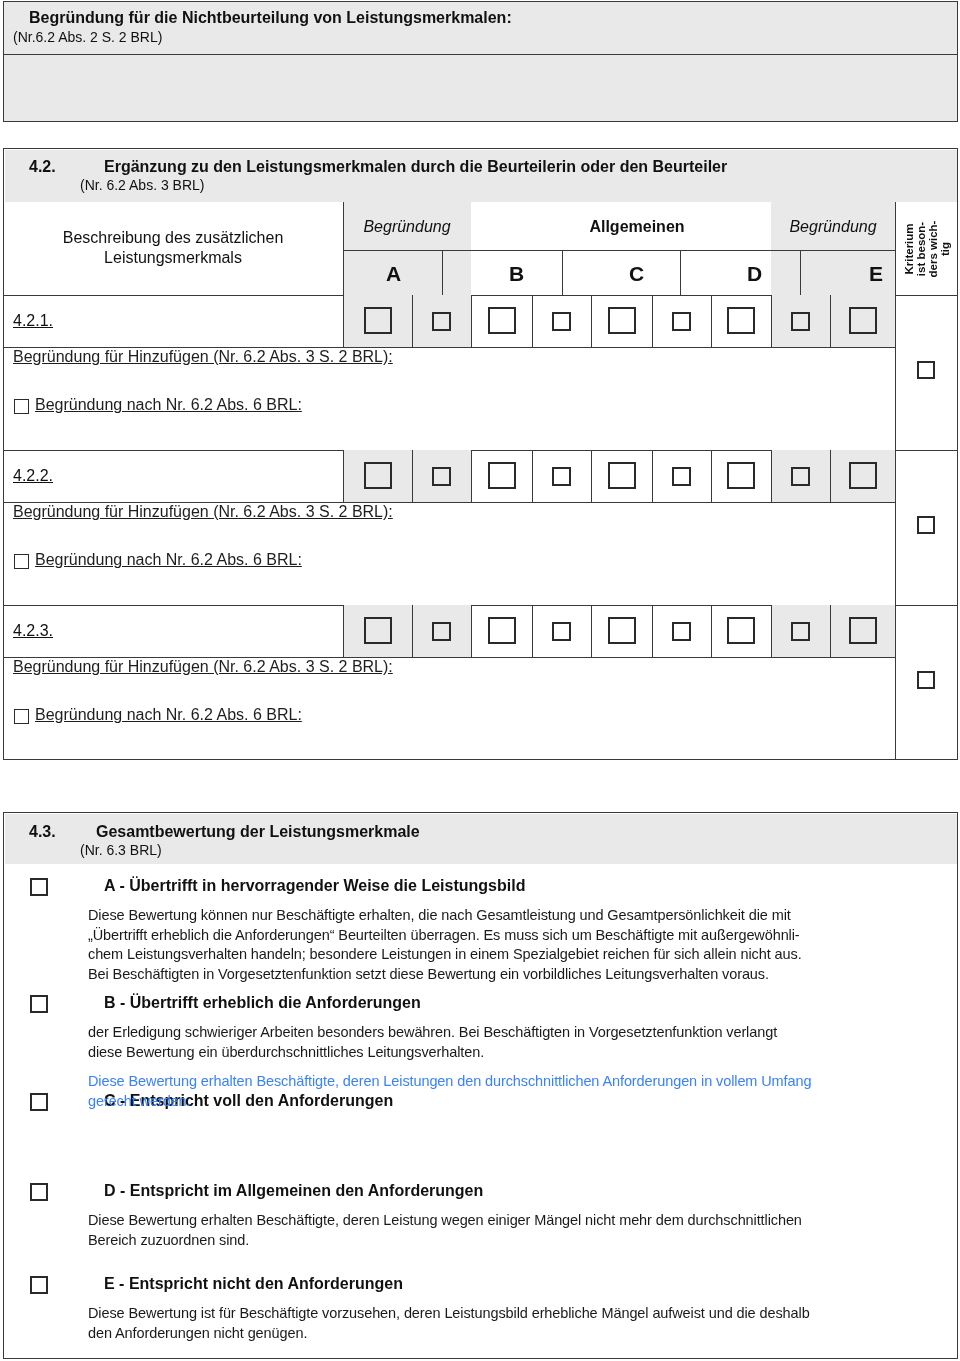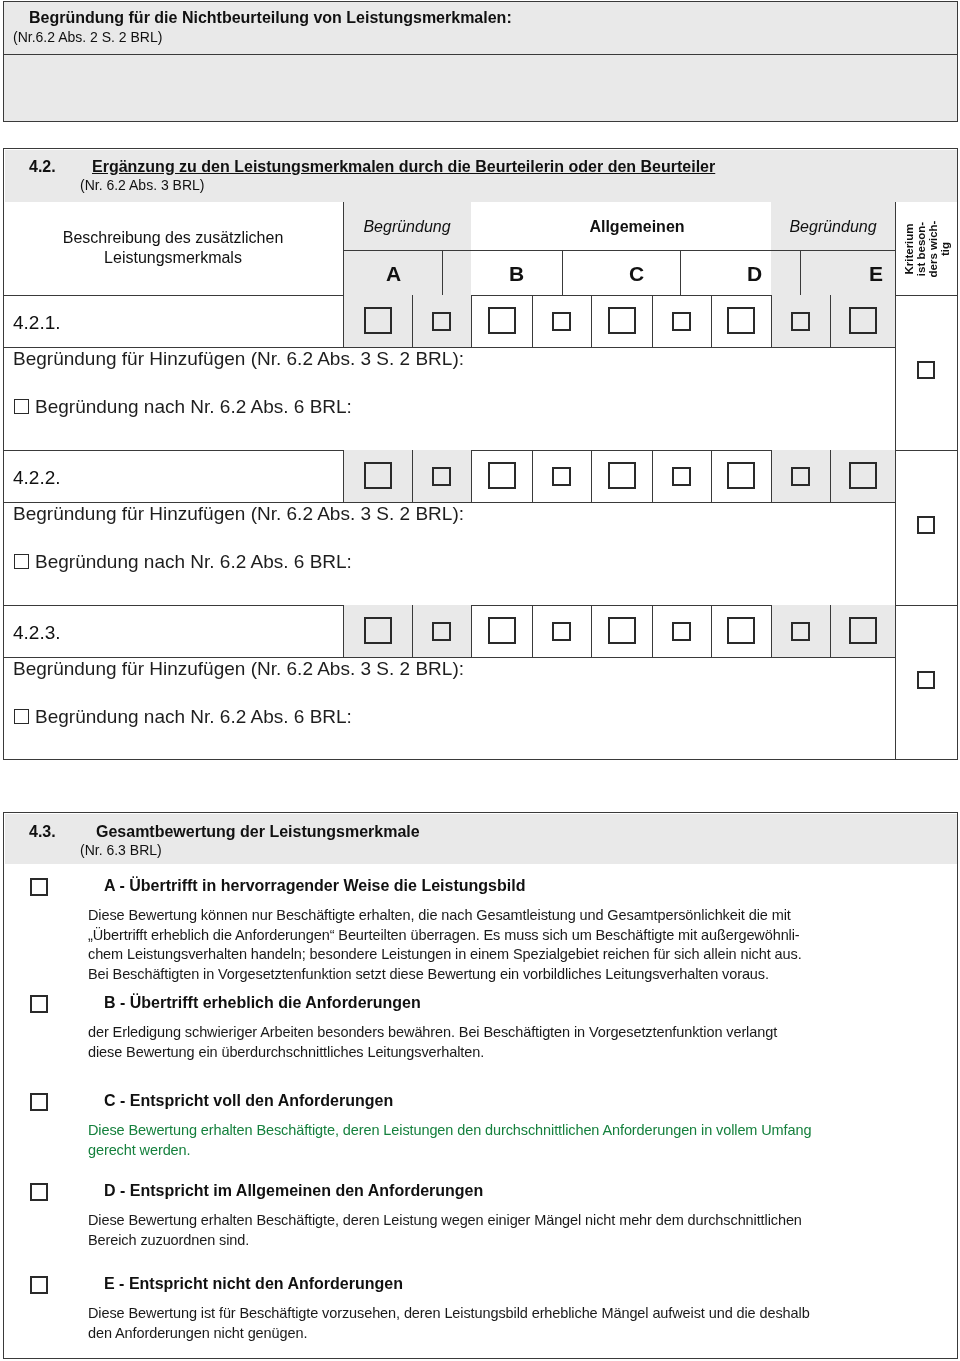--- a/index.html
+++ b/index.html
@@ -10,39 +10,39 @@
   .gray { background: #e9e9e9; }
   .line-h { position: absolute; height: 0; border-top: 1.5px solid #3a3a3a; }
   .line-v { position: absolute; width: 0; border-left: 1.5px solid #3a3a3a; }
   .cb { position: absolute; border: 2px solid #2a2a2a; background: transparent; cursor: pointer; }
   .cb.big { width: 28px; height: 27px; }
   .cb.small { width: 19px; height: 19px; }
   .cb.tiny { width: 15px; height: 15px; border-width: 1.5px; }
   .cb.mid { width: 18px; height: 18px; }
   .bold { font-weight: bold; margin-left: 16px; }
   .ital { font-style: italic; }
-  .t15 { font-size: 19px; }
+  .t15 { font-size: 16px; text-decoration: underline; }
   .t14 { font-size: 14px; }
   .t16 { font-size: 16px; }
   .center { text-align: center; }
   .para { font-size: 14.5px; line-height: 19.5px; letter-spacing: -0.1px; }
 </style>
 </head>
 <body>
 
 <div class="bx gray" style="left:3px; top:1px; width:955px; height:121px;"></div>
 <div class="line-h" style="left:3px; top:54px; width:955px;"></div>
 <div class="abs bold t16" style="left:13px; top:9px;">Begründung für die Nichtbeurteilung von Leistungsmerkmalen:</div>
 <div class="abs t14" style="left:13px; top:29px;">(Nr.6.2 Abs. 2 S. 2 BRL)</div>
 <div class="abs" style="left:5px; top:56px; width:951px; height:64px;"></div>
 
 <div class="bx" style="left:3px; top:148px; width:955px; height:612px;"></div>
 <div class="abs gray" style="left:4.5px; top:149.5px; width:952px; height:52px;"></div>
 <div class="abs bold t16" style="left:13px; top:158px;">4.2.</div>
-<div class="abs bold t16" style="left:76px; top:158px;text-decoration:underline;">Ergänzung zu den Leistungsmerkmalen durch die Beurteilerin oder den Beurteiler</div>
+<div class="abs bold t16" style="left:88px; top:158px;">Ergänzung zu den Leistungsmerkmalen durch die Beurteilerin oder den Beurteiler</div>
 <div class="abs t14" style="left:80px; top:177px;">(Nr. 6.2 Abs. 3 BRL)</div>
 
 <div class="abs gray" style="left:343px; top:202px; width:128px; height:93px;"></div>
 <div class="abs gray" style="left:771px; top:202px; width:124px; height:93px;"></div>
 
 <div class="line-v" style="left:343px; top:202px; height:93px;"></div>
 <div class="line-v" style="left:895px; top:202px; height:93px;"></div>
 <div class="line-h" style="left:343px; top:250px; width:552px;"></div>
 <div class="line-h" style="left:3px; top:295px; width:955px;"></div>
 <div class="line-v" style="left:442px; top:250px; height:45px;"></div>
@@ -195,21 +195,21 @@
       <div class="cb mid" style="left: 30px; top: 995px;"></div>
       <div class="abs bold t16" style="left: 88px; top: 994px;">B - Übertrifft erheblich die Anforderungen</div>
       <div class="abs para" style="left: 88px; top: 1023px; width: 865px; color: rgb(26, 26, 26);">
         <div style="white-space: nowrap;">der Erledigung schwieriger Arbeiten besonders bewähren. Bei Beschäftigten in Vorgesetztenfunktion verlangt</div>
         <div style="white-space: nowrap;">diese Bewertung ein überdurchschnittliches Leitungsverhalten.</div>
       </div>
     </div>
     <div>
       <div class="cb mid" style="left: 30px; top: 1093px;"></div>
       <div class="abs bold t16" style="left: 88px; top: 1092px;">C - Entspricht voll den Anforderungen</div>
-      <div class="abs para" style="left: 88px; top: 1121px; width: 865px; color: #15803d;">
+      <div class="abs para" style="left: 88px; top: 1072px; width: 865px; color: #3b82f6;">
         <div style="white-space: nowrap;">Diese Bewertung erhalten Beschäftigte, deren Leistungen den durchschnittlichen Anforderungen in vollem Umfang</div>
         <div style="white-space: nowrap;">gerecht werden.</div>
       </div>
     </div>
     <div>
       <div class="cb mid" style="left: 30px; top: 1183px;"></div>
       <div class="abs bold t16" style="left: 88px; top: 1182px;">D - Entspricht im Allgemeinen den Anforderungen</div>
       <div class="abs para" style="left: 88px; top: 1211px; width: 865px; color: rgb(26, 26, 26);">
         <div style="white-space: nowrap;">Diese Bewertung erhalten Beschäftigte, deren Leistung wegen einiger Mängel nicht mehr dem durchschnittlichen</div>
         <div style="white-space: nowrap;">Bereich zuzuordnen sind.</div>

